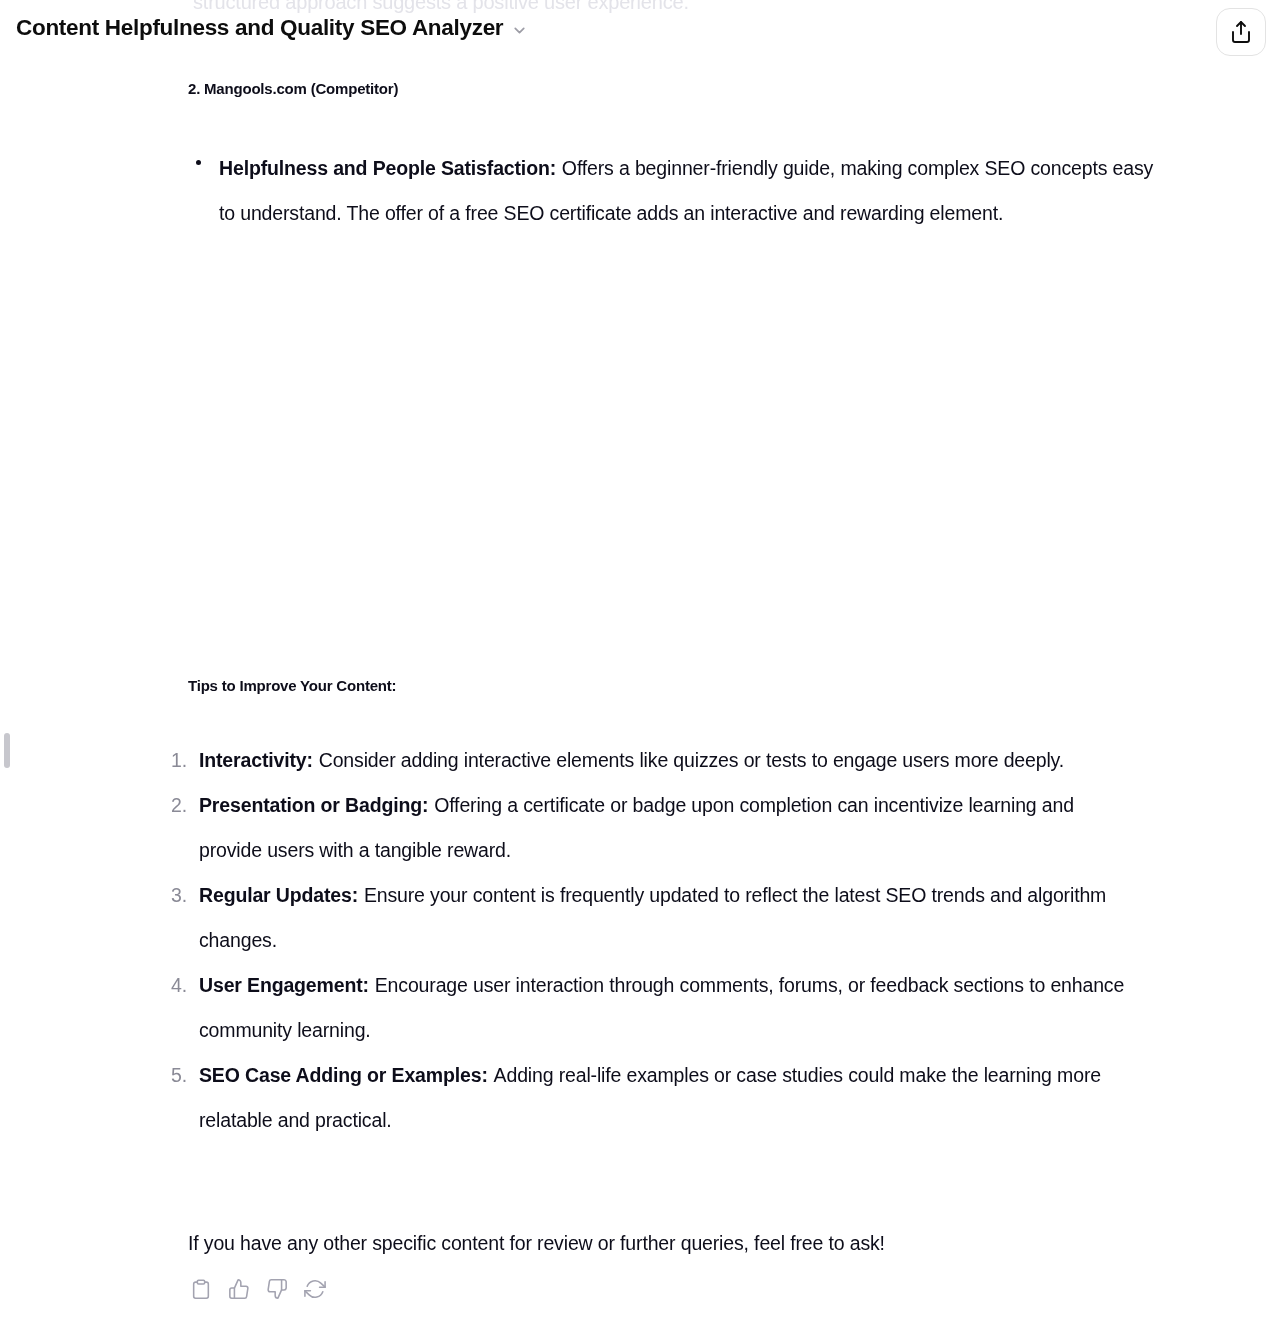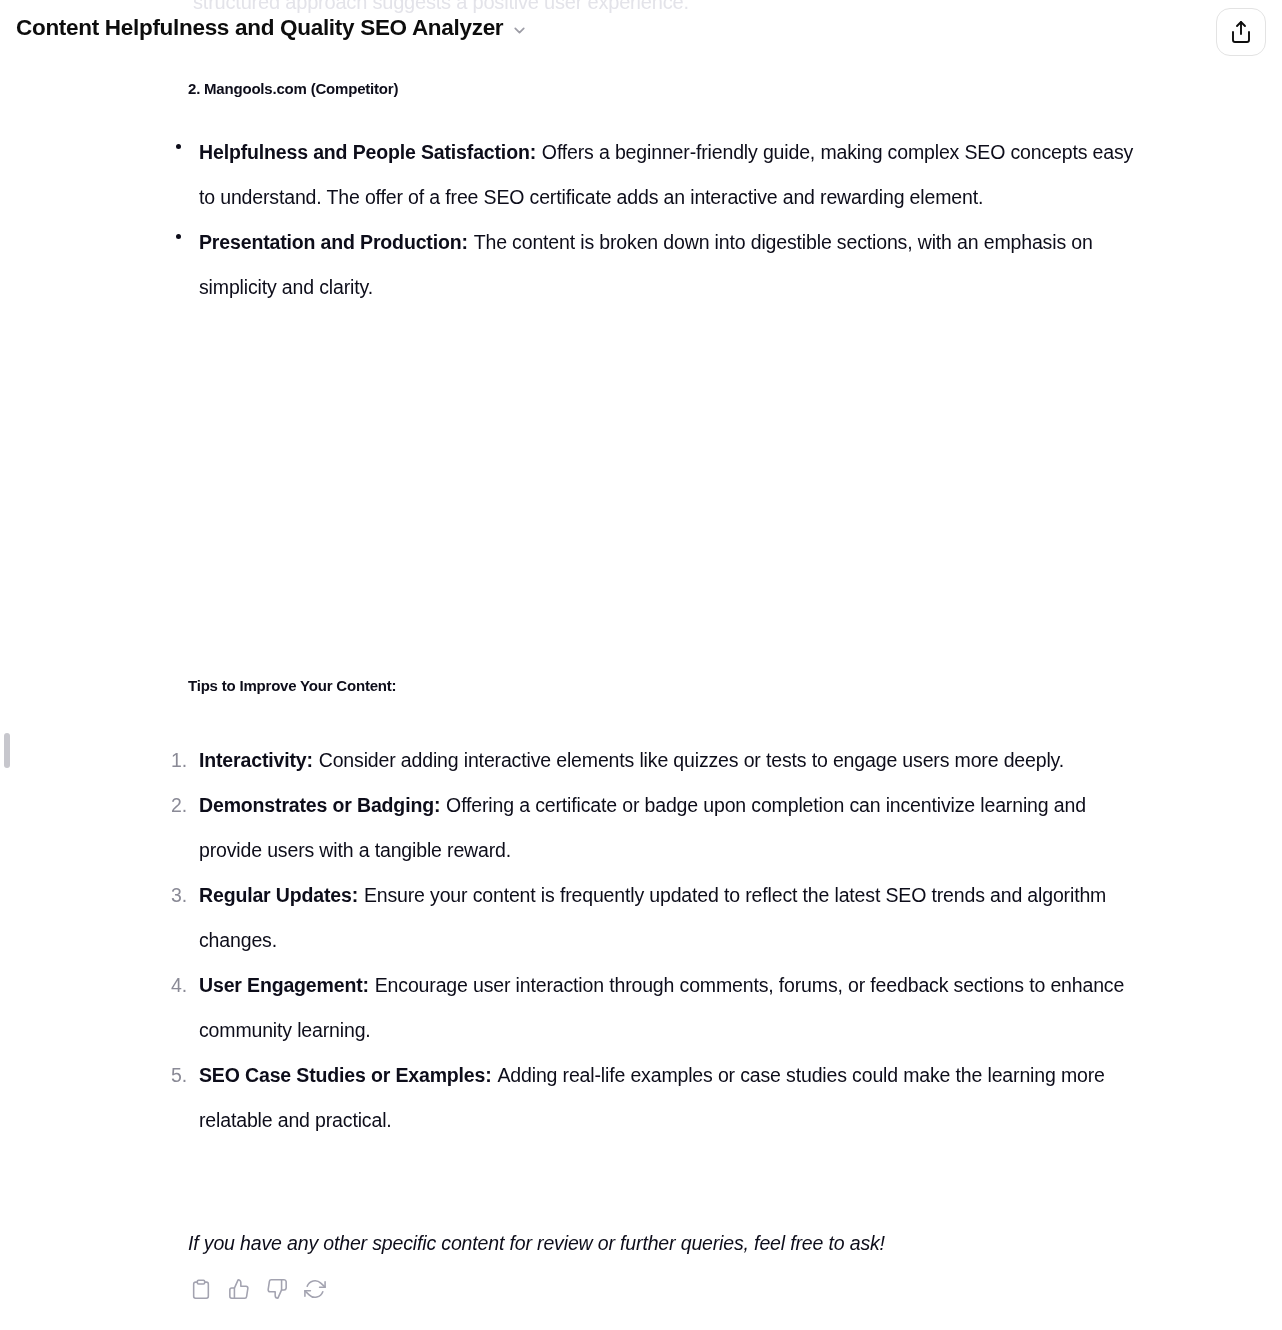--- a/index.html
+++ b/index.html
@@ -79,21 +79,21 @@
   .msg-list {
     position: absolute;
     left: 199px;
     width: 942px;
     list-style: none;
     font-size: 19.5px;
     letter-spacing: -0.15px;
     line-height: 45px;
     color: #0d0d1a;
   }
-  #bullet-list { top: 130px; }
+  #bullet-list { top: 146px; margin-left: 20px; }
   #tips-list { top: 738px; }
 
   .msg-list li { position: relative; }
 
   
   #bullet-list li .dot {
     position: absolute;
     left: -23px; top: 14px;
     width: 5px; height: 5px;
     border-radius: 50%;
@@ -112,21 +112,20 @@
   .msg-list strong, .lbl { font-weight: 700; margin-right: 0.3em; }
 
   .closing {
     position: absolute;
     left: 188px; top: 1221px;
     width: 960px;
     font-size: 19.5px;
     letter-spacing: -0.15px;
     line-height: 45px;
     color: #0d0d1a;
-    font-style: italic;
   }
 
   
   .action-bar {
     position: absolute;
     left: 190px; top: 1276px;
     display: flex; align-items: center; gap: 16px;
   }
   .action-btn {
     width: 22px; height: 26px;
@@ -158,48 +157,44 @@
 
 <div class="scroll-thumb"></div>
 
 <h3 class="msg-heading" id="competitor-heading">2. Mangools.com (Competitor)</h3>
 
 <ul class="msg-list" id="bullet-list">
   <li>
     <span class="dot"></span>
     <strong>Helpfulness and People Satisfaction:</strong><span>Offers a beginner-friendly guide, making complex SEO concepts easy to understand. The offer of a free SEO certificate adds an interactive and rewarding element.</span>
   </li>
-  <li>
-    <span class="dot"></span>
-    <strong>Presentation and Production:</strong><span>The content is broken down into digestible sections, with an emphasis on simplicity and clarity.</span>
-  </li>
 </ul>
 
 <h3 class="msg-heading" id="tips-heading">Tips to Improve Your Content:</h3>
 
 <ol class="msg-list" id="tips-list">
   <li>
     <span class="num">1.</span>
     <strong>Interactivity:</strong><span>Consider adding interactive elements like quizzes or tests to engage users more deeply.</span>
   </li>
   <li>
     <span class="num">2.</span>
-    <strong>Demonstrates or Badging:</strong><span>Offering a certificate or badge upon completion can incentivize learning and provide users with a tangible reward.</span>
+    <strong>Presentation or Badging:</strong><span>Offering a certificate or badge upon completion can incentivize learning and provide users with a tangible reward.</span>
   </li>
   <li>
     <span class="num">3.</span>
     <strong>Regular Updates:</strong><span>Ensure your content is frequently updated to reflect the latest SEO trends and algorithm changes.</span>
   </li>
   <li>
     <span class="num">4.</span>
     <strong>User Engagement:</strong><span>Encourage user interaction through comments, forums, or feedback sections to enhance community learning.</span>
   </li>
   <li>
     <span class="num">5.</span>
-    <strong>SEO Case Studies or Examples:</strong><span>Adding real-life examples or case studies could make the learning more relatable and practical.</span>
+    <strong>SEO Case Adding or Examples:</strong><span>Adding real-life examples or case studies could make the learning more relatable and practical.</span>
   </li>
 </ol>
 
 <p class="closing">If you have any other specific content for review or further queries, feel free to ask!</p>
 
 <div class="action-bar">
   <button class="action-btn">
     <svg viewBox="0 0 24 24" fill="none" stroke="#a3a3b0" stroke-width="1.7" stroke-linecap="round" stroke-linejoin="round">
       <rect x="8" y="2.5" width="8" height="4" rx="1.3"></rect>
       <path d="M16 4.5h2a2 2 0 0 1 2 2V20a2 2 0 0 1-2 2H6a2 2 0 0 1-2-2V6.5a2 2 0 0 1 2-2h2"></path>

